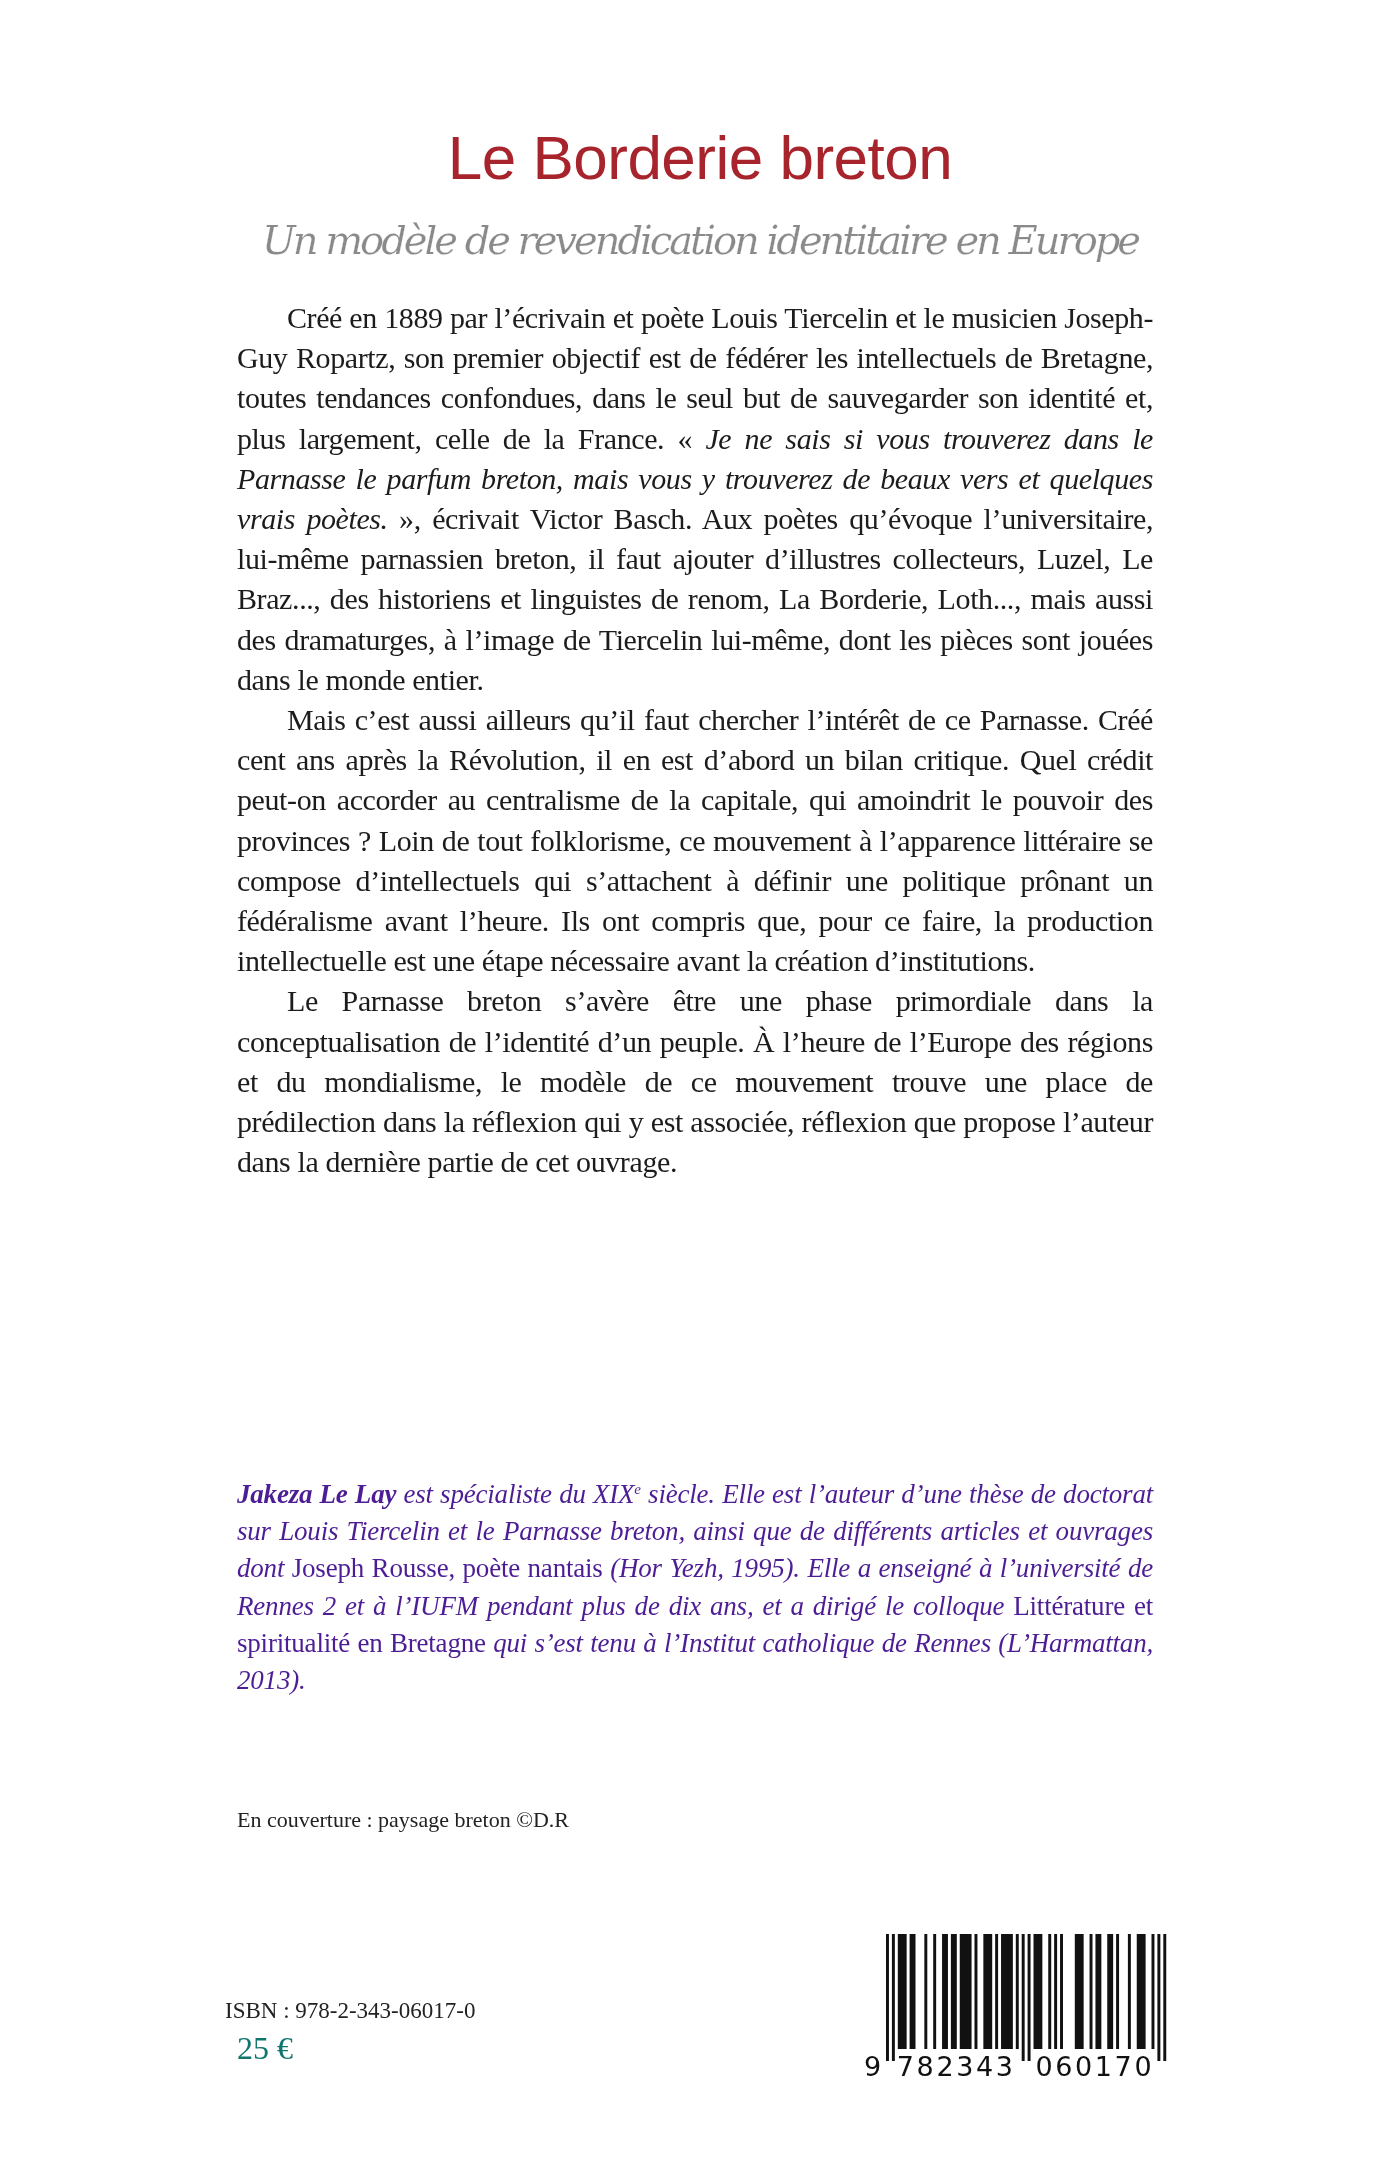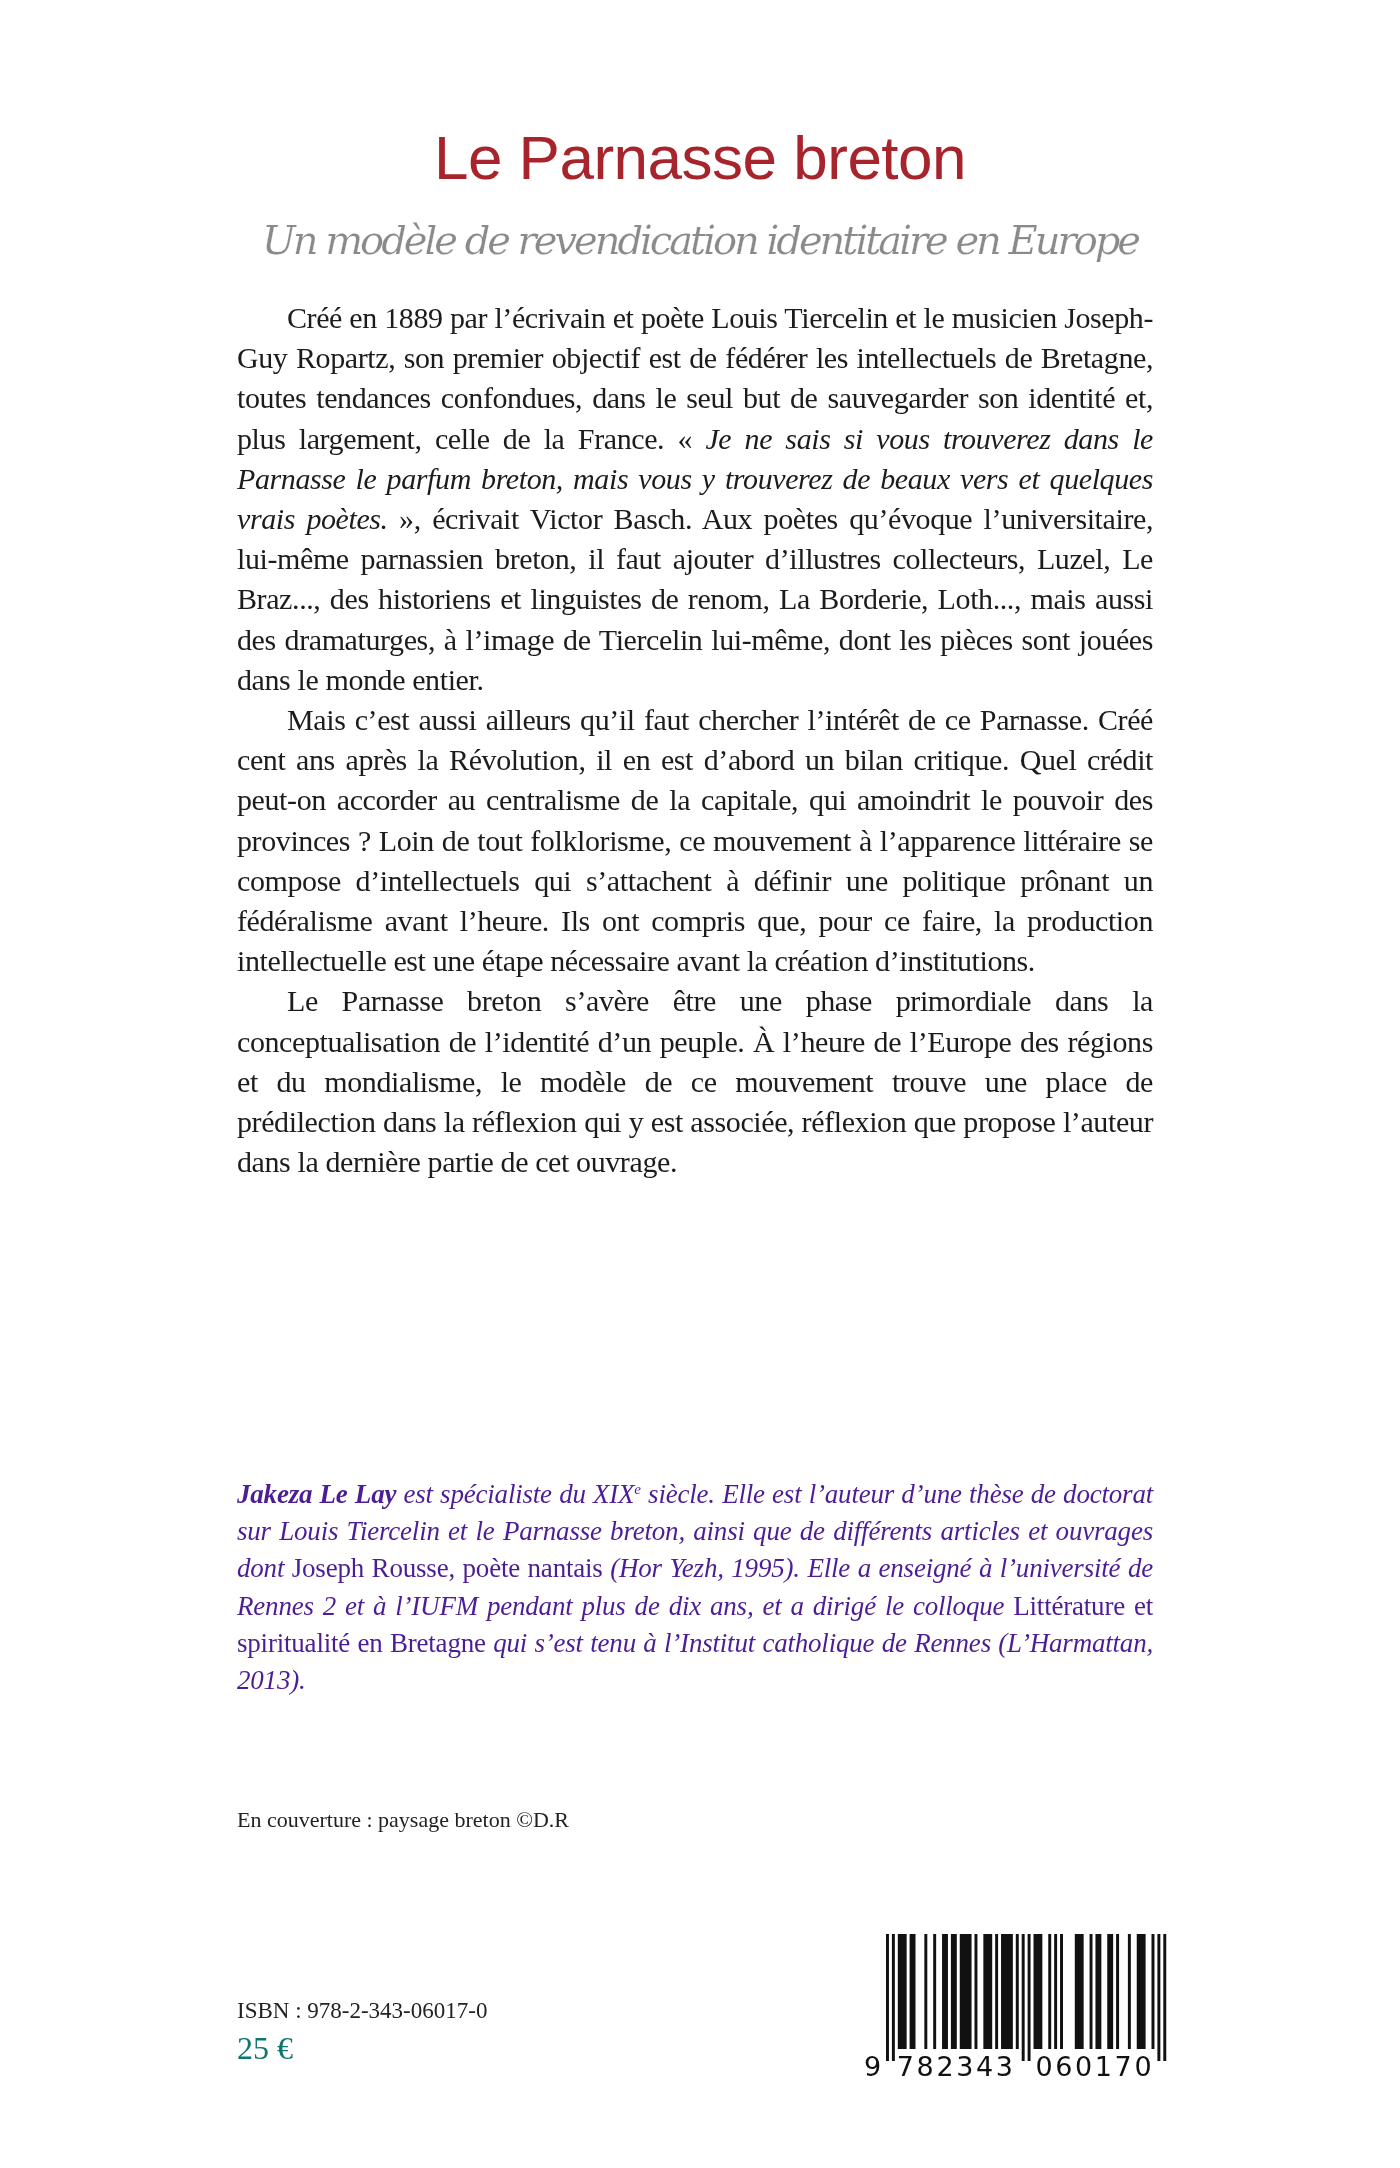--- a/index.html
+++ b/index.html
@@ -25,35 +25,35 @@
     position: absolute; left: 237px; width: 916px; top: 1476px;
     font-family: "Liberation Serif", serif; font-size: 27px; line-height: 37.2px;
     color: #4c1d95; text-align: justify; letter-spacing: -0.2px;
   }
   .bio p { margin: 0; }
   .credit {
     position: absolute; left: 237px; top: 1779px;
     font-family: "Liberation Serif", serif; font-size: 22px; color: #222; margin-top: 28px;
   }
   .isbn {
-    position: absolute; left: 237px; top: 1998px;
+    position: absolute; left: 225px; top: 1998px;
     font-family: "Liberation Serif", serif; font-size: 23px; color: #222;
   }
   .price {
     position: absolute; left: 237px; top: 2030px;
     font-family: "Liberation Serif", serif; font-size: 32px; color: #0f766e;
   }
   .barcode-wrap { position: absolute; left: 862px; top: 1926px; width: 310px; height: 170px; }
   .barcode-wrap svg { width: 310px; height: 170px; display: block; }
 </style>
 </head>
 <body>
 
 <div>
-  <div class="title">Le Parnasse breton</div>
+  <div class="title">Le Borderie breton</div>
   <div class="subtitle">Un modèle de revendication identitaire en Europe</div>
 
   <div class="body" id="blurb">
       <p><span>Créé en 1889 par l’écrivain et poète Louis Tiercelin et le musicien Joseph-Guy Ropartz, son premier objectif est de fédérer les intellectuels de Bretagne, toutes tendances confondues, dans le seul but de sauvegarder son identité et, plus largement, celle de la France. « </span><span style="font-style: italic;">Je ne sais si vous trouverez dans le Parnasse le parfum breton, mais vous y trouverez de beaux vers et quelques vrais poètes.</span><span> », écrivait Victor Basch. Aux poètes qu’évoque l’universitaire, lui-même parnassien breton, il faut ajouter d’illustres collecteurs, Luzel, Le Braz..., des historiens et linguistes de renom, La Borderie, Loth..., mais aussi des dramaturges, à l’image de Tiercelin lui-même, dont les pièces sont jouées dans le monde entier.</span></p>
       <p><span>Mais c’est aussi ailleurs qu’il faut chercher l’intérêt de ce Parnasse. Créé cent ans après la Révolution, il en est d’abord un bilan critique. Quel crédit peut-on accorder au centralisme de la capitale, qui amoindrit le pouvoir des provinces ? Loin de tout folklorisme, ce mouvement à l’apparence littéraire se compose d’intellectuels qui s’attachent à définir une politique prônant un fédéralisme avant l’heure. Ils ont compris que, pour ce faire, la production intellectuelle est une étape nécessaire avant la création d’institutions.</span></p>
       <p><span>Le Parnasse breton s’avère être une phase primordiale dans la conceptualisation de l’identité d’un peuple. À l’heure de l’Europe des régions et du mondialisme, le modèle de ce mouvement trouve une place de prédilection dans la réflexion qui y est associée, réflexion que propose l’auteur dans la dernière partie de cet ouvrage.</span></p>
     </div>
 
   <div class="bio">
     <p id="bio-p"><span style="font-weight: 700; font-style: italic;">Jakeza Le Lay</span><span style="font-style: italic;"> est spécialiste du XIX</span><sup style="font-style: italic; font-size: 15px; vertical-align: 9px; line-height: 0;">e</sup><span style="font-style: italic;"> siècle. Elle est l’auteur d’une thèse de doctorat sur Louis Tiercelin et le Parnasse breton, ainsi que de différents articles et ouvrages dont </span><span>Joseph Rousse, poète nantais</span><span style="font-style: italic;"> (Hor Yezh, 1995). Elle a enseigné à l’université de Rennes 2 et à l’IUFM pendant plus de dix ans, et a dirigé le colloque </span><span>Littérature et spiritualité en Bretagne</span><span style="font-style: italic;"> qui s’est tenu à l’Institut catholique de Rennes (L’Harmattan, 2013).</span></p>

